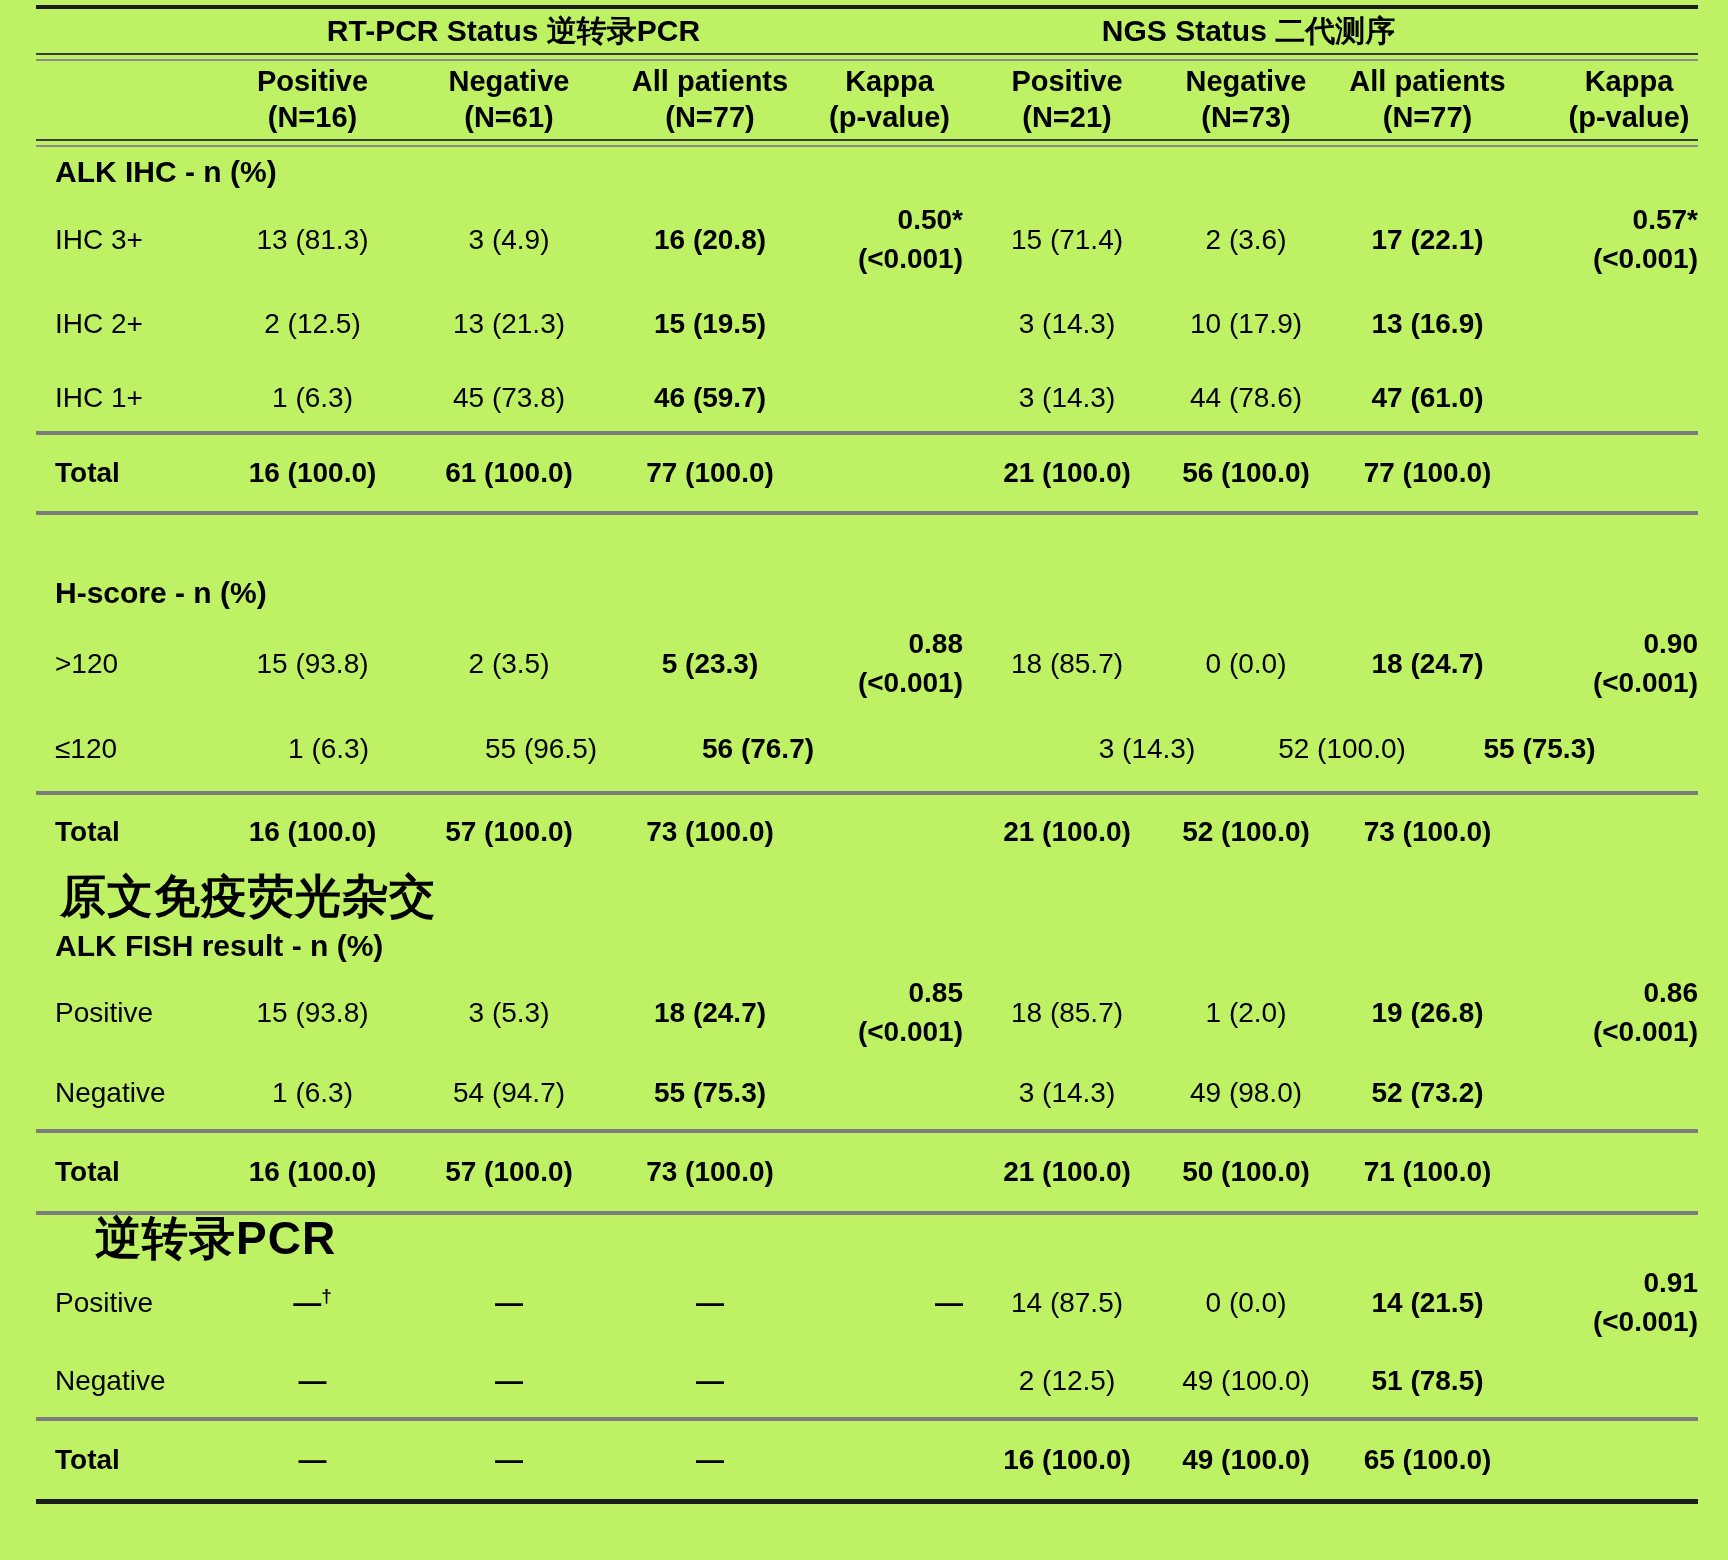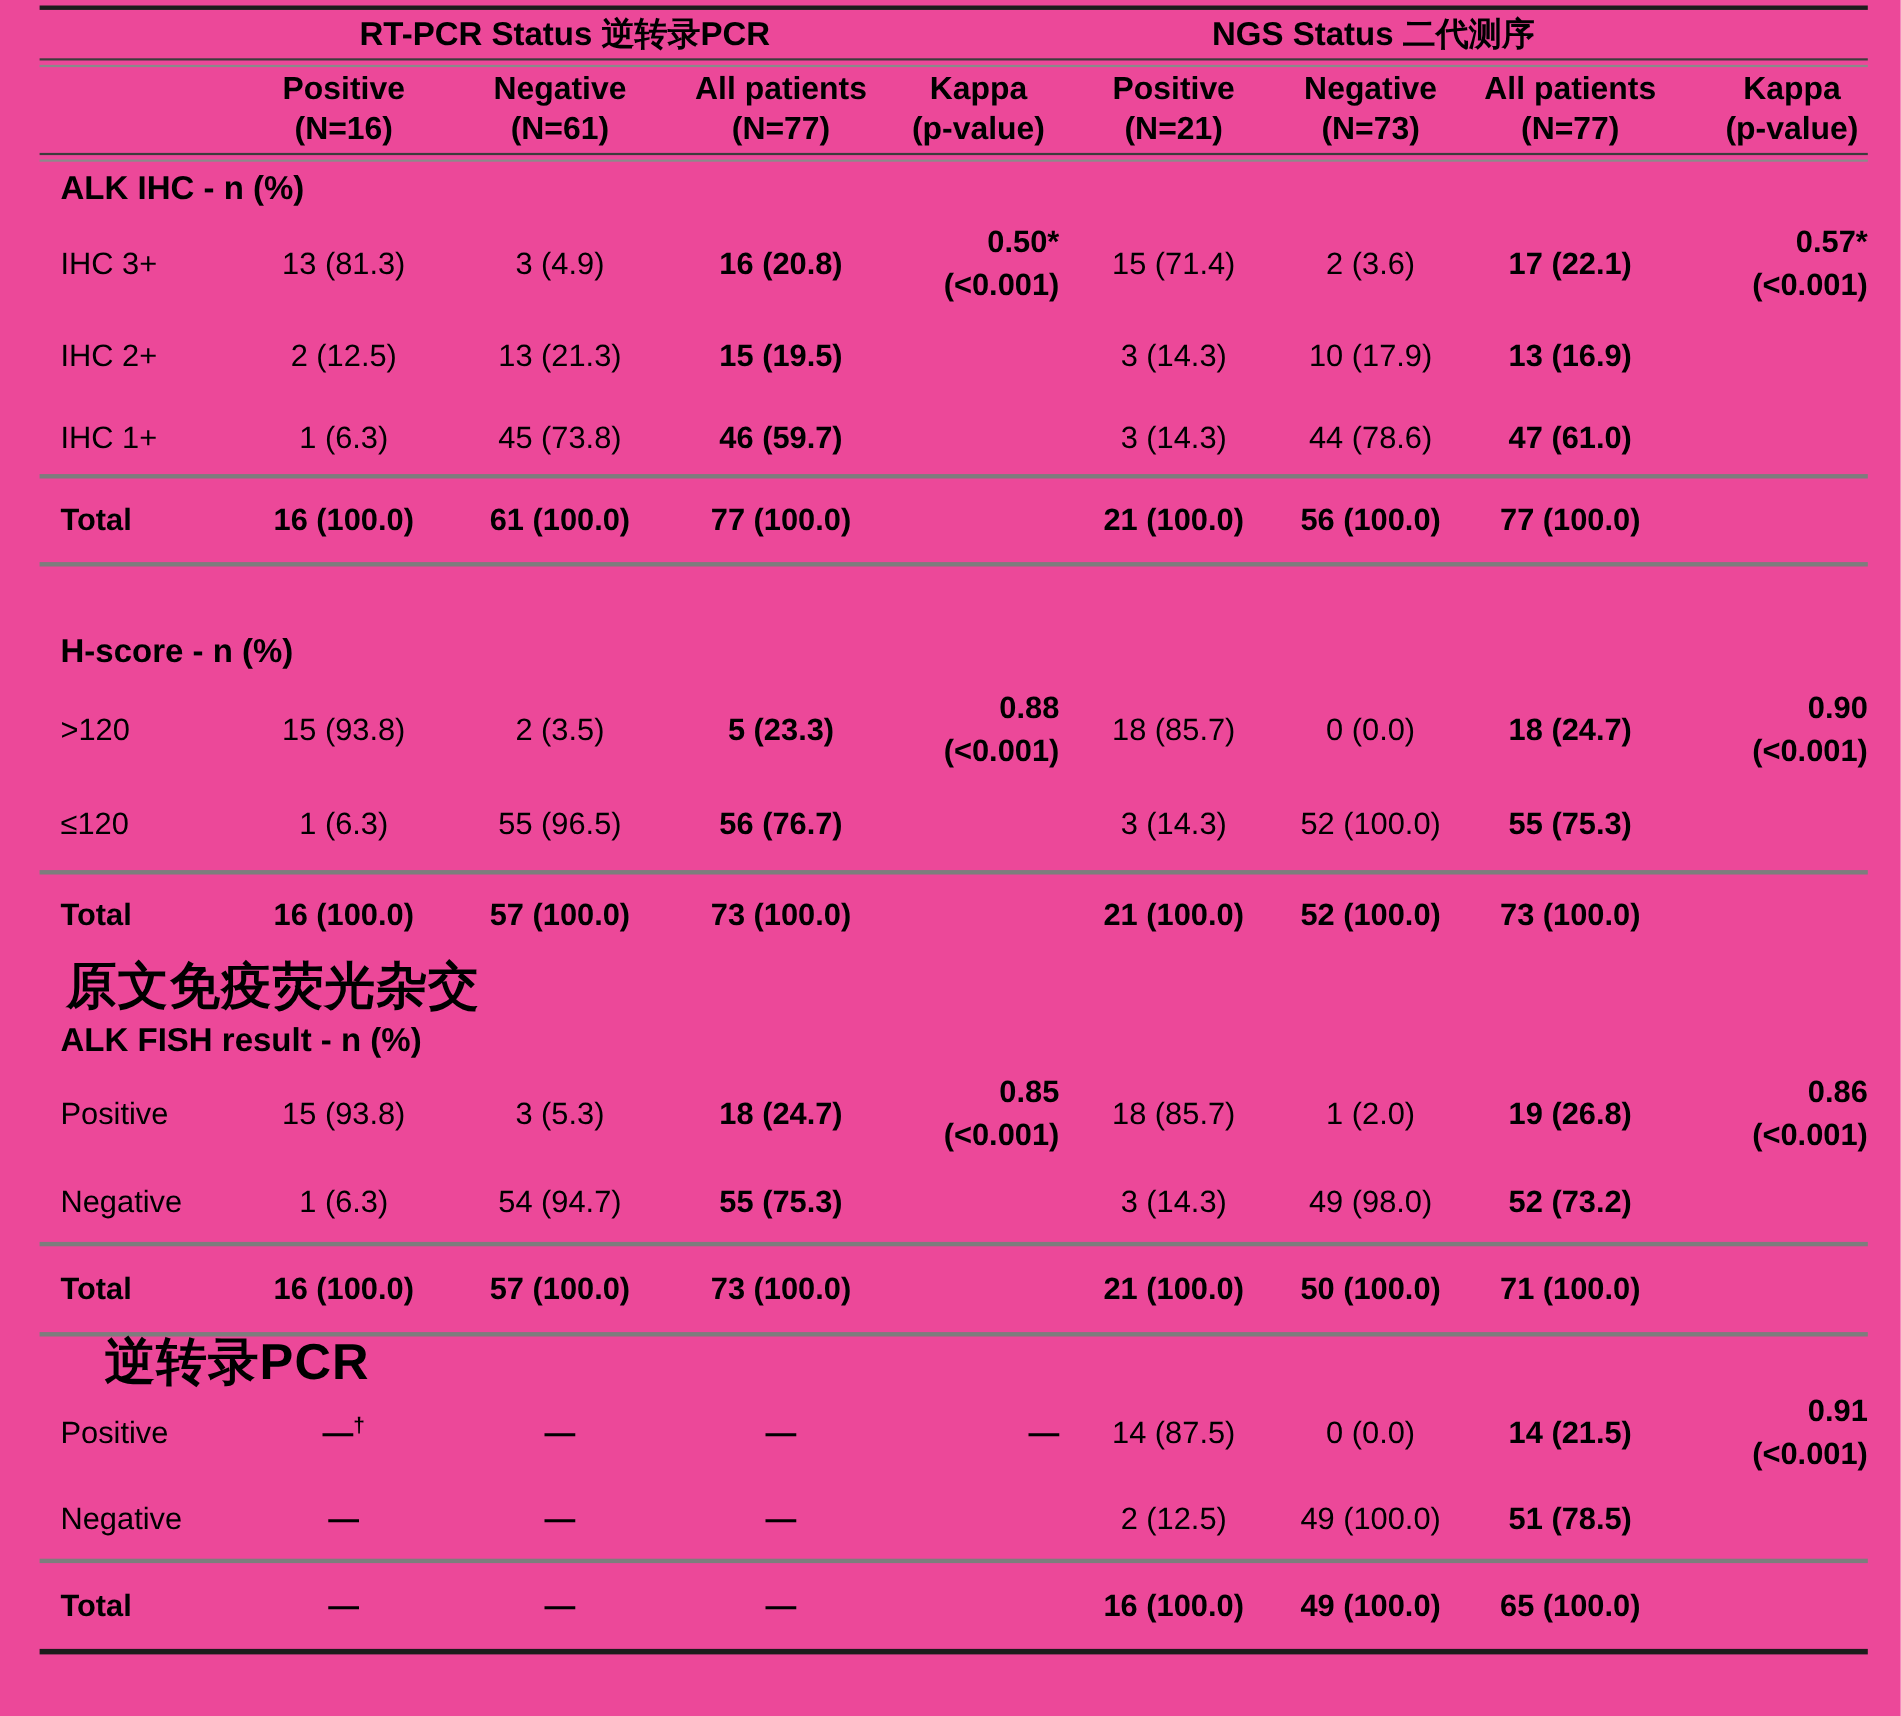--- a/index.html
+++ b/index.html
@@ -1,17 +1,17 @@
 <!DOCTYPE html>
 <html><head>
 <meta charset="utf-8">
 <style>
   html,body{margin:0;padding:0;background:#ffffff;}
   .page{
-    width:1728px;height:1560px;background:#ec4899;position:relative;
+    width:1728px;height:1560px;background:#bef264;position:relative;
     font-family:"Liberation Sans","DejaVu Sans",sans-serif;color:#000;
     overflow:hidden;
   }
   .tbl{padding-top:5px;}
   .hline{margin-left:36px;margin-right:30px;}
   .border-heavy{height:4px;background:#1c1c1c;}
   .border-bottom-heavy{height:5px;background:#1c1c1c;}
   .dline{height:8px;border-top:2px solid #3c3c3c;border-bottom:2px solid #8a8a8a;box-sizing:border-box;}
   .sep{height:4px;background:#7d7d7d;}
   .trow{
@@ -141,21 +141,21 @@
         <div class="cell">2 (3.5)</div>
         <div class="cell b">5 (23.3)</div>
         <div class="cell kappa">0.88
 (&lt;0.001)</div>
         <div class="cell">18 (85.7)</div>
         <div class="cell">0 (0.0)</div>
         <div class="cell b">18 (24.7)</div>
         <div class="cell kappa k2">0.90
 (&lt;0.001)</div>
       </div>
-      <div class="trow" style="height: 84px;">
+      <div class="trow" style="height: 84px; gap: 16px;">
         <div class="cell lbl">≤120</div>
         <div class="cell">1 (6.3)</div>
         <div class="cell">55 (96.5)</div>
         <div class="cell b">56 (76.7)</div>
         <div class="cell kappa"></div>
         <div class="cell">3 (14.3)</div>
         <div class="cell">52 (100.0)</div>
         <div class="cell b">55 (75.3)</div>
         <div class="cell kappa k2"></div>
       </div>

